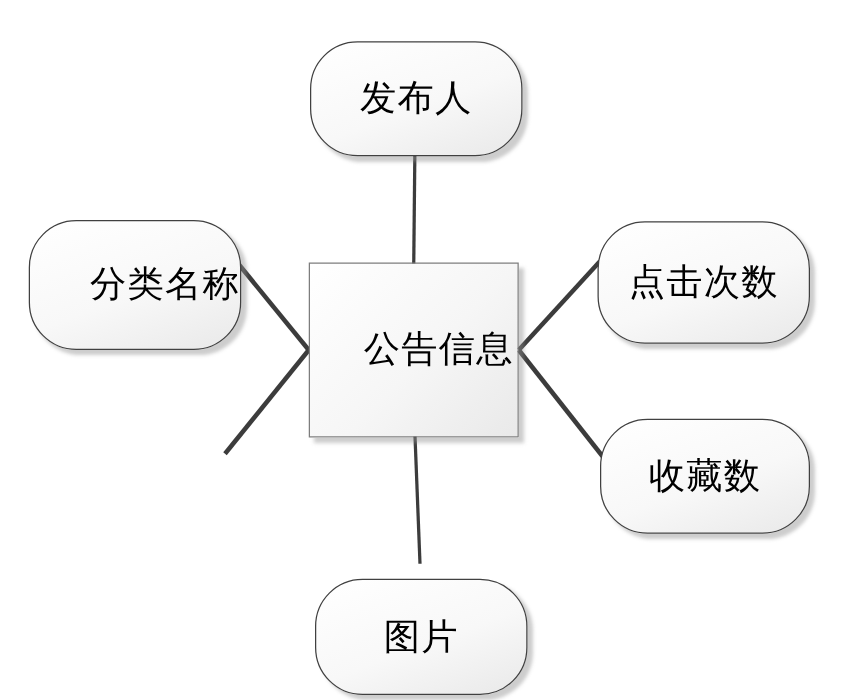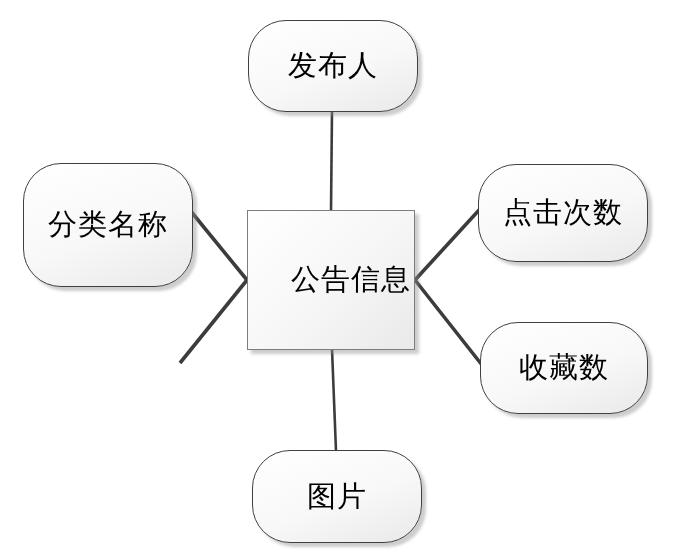--- a/index.html
+++ b/index.html
@@ -31,29 +31,30 @@
     color: #000000;
     font-size: 29px;
     letter-spacing: 1px;
     text-align: center;
     background: linear-gradient(160deg, #ffffff 0%, #f8f8f8 55%, #e9e9e9 100%);
     box-shadow: 4px 4px 3px rgba(145, 145, 145, 0.45);
   }
   .node.rounded {
     border: 1.4px solid #404040;
     border-radius: 38px;
+    margin-top: 13px;
   }
   .node.entity {
     border: 1.5px solid #7d7d7d;
     border-radius: 0;
     background: linear-gradient(135deg, #ffffff 0%, #f6f6f6 55%, #e9e9e9 100%);
   }
   
   .n-publisher  { left: 248px; top: 20px;  width: 170px; height: 92px; }
-  .n-category   { left: 23px;  top: 163px; width: 170px; height: 124px; }
+  .n-category   { left: 23px;  top: 163px; width: 170px; height: 104px; justify-content: flex-end; }
   .n-title      { left: 23px;  top: 322px; width: 160px; height: 91px; border-radius: 36px; }
   .n-clicks     { left: 478px; top: 164px; width: 170px; height: 98px; }
   .n-favorites  { left: 480px; top: 322px; width: 168px; height: 92px; border-radius: 37px; }
   .n-image      { left: 252px; top: 450px; width: 170px; height: 93px; }
   .n-center     { left: 247px; top: 210px; width: 168px; height: 140px; padding-left: 40px; }
 </style>
 </head>
 <body>
 
 <div class="canvas">

